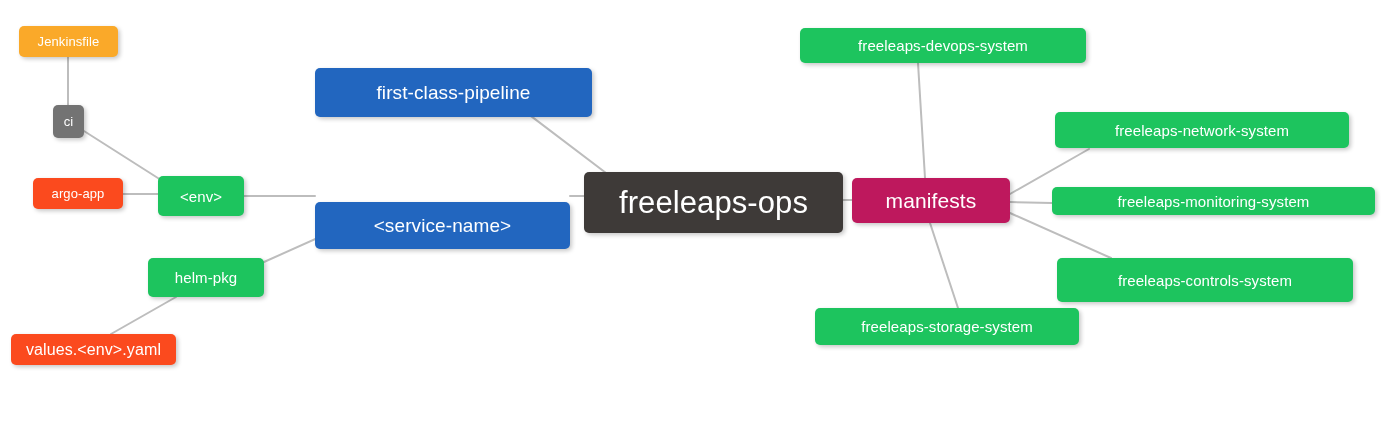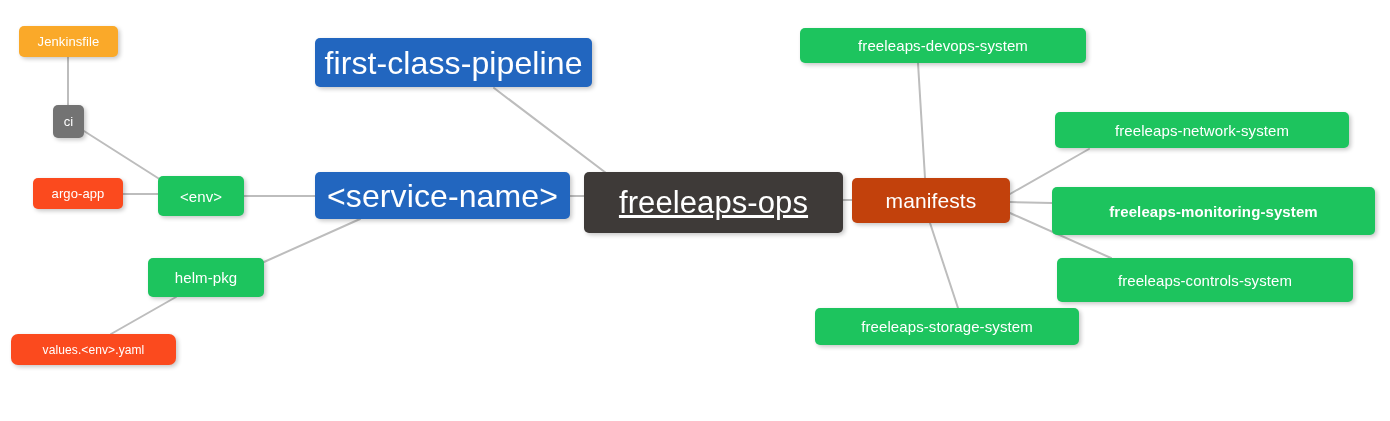--- a/index.html
+++ b/index.html
@@ -16,26 +16,26 @@
     position:absolute;
     display:flex;align-items:center;justify-content:center;
     box-sizing:border-box;
     color:#ffffff;
     white-space:nowrap;
     border-radius:5px;
     box-shadow:2px 2px 4px rgba(0,0,0,0.22);
     line-height:1;
     letter-spacing:0.1px;
   }
-  .node.sz-root{font-size:31px;border-radius:5px;text-decoration:underline;}
-  .node.sz-l1{font-size:32px;}
+  .node.sz-root{font-size:31px;border-radius:5px;}
+  .node.sz-l1{font-size:19px;margin-top:30px;}
   .node.sz-l2{font-size:21px;}
   .node.sz-l3{font-size:15px;}
   .node.sz-l4{font-size:13px;}
-  .node.sz-l5{font-size:12px;border-radius:7px;}
+  .node.sz-l5{font-size:16px;}
 </style>
 </head>
 <body>
 
 <div id="canvas">
   <svg id="edges" viewBox="0 0 1390 421" xmlns="http://www.w3.org/2000/svg">
       <line x1="610" y1="176" x2="494" y2="88" stroke="#bdbdbd" stroke-width="2" stroke-linecap="round"></line>
       <line x1="584" y1="196" x2="570" y2="196" stroke="#bdbdbd" stroke-width="2" stroke-linecap="round"></line>
       <line x1="843" y1="200" x2="852" y2="200" stroke="#bdbdbd" stroke-width="2" stroke-linecap="round"></line>
       <line x1="315" y1="196" x2="244" y2="196" stroke="#bdbdbd" stroke-width="2" stroke-linecap="round"></line>
@@ -53,21 +53,21 @@
   <div id="node-layer">
       <div class="node sz-root" style="left: 584px; top: 172px; width: 259px; height: 61px; background: rgb(62, 58, 56);">
         <span>freeleaps-ops</span>
       </div>
       <div class="node sz-l1" style="left: 315px; top: 38px; width: 277px; height: 49px; background: rgb(34, 102, 191);">
         <span>first-class-pipeline</span>
       </div>
       <div class="node sz-l1" style="left: 315px; top: 172px; width: 255px; height: 47px; background: rgb(34, 102, 191);">
         <span>&lt;service-name&gt;</span>
       </div>
-      <div class="node sz-l2" style="left: 852px; top: 178px; width: 158px; height: 45px; background: #c2410c;">
+      <div class="node sz-l2" style="left: 852px; top: 178px; width: 158px; height: 45px; background: #be185d;">
         <span>manifests</span>
       </div>
       <div class="node sz-l3" style="left: 158px; top: 176px; width: 86px; height: 40px; background: rgb(29, 196, 94);">
         <span>&lt;env&gt;</span>
       </div>
       <div class="node sz-l3" style="left: 148px; top: 258px; width: 116px; height: 39px; background: rgb(29, 196, 94);">
         <span>helm-pkg</span>
       </div>
       <div class="node sz-l4" style="left: 19px; top: 26px; width: 99px; height: 31px; background: rgb(250, 169, 41);">
         <span>Jenkinsfile</span>
@@ -80,21 +80,21 @@
       </div>
       <div class="node sz-l5" style="left: 11px; top: 334px; width: 165px; height: 31px; background: rgb(251, 74, 30);">
         <span>values.&lt;env&gt;.yaml</span>
       </div>
       <div class="node sz-l3" style="left: 800px; top: 28px; width: 286px; height: 35px; background: rgb(29, 196, 94);">
         <span>freeleaps-devops-system</span>
       </div>
       <div class="node sz-l3" style="left: 1055px; top: 112px; width: 294px; height: 36px; background: rgb(29, 196, 94);">
         <span>freeleaps-network-system</span>
       </div>
-      <div class="node sz-l3" style="left: 1052px; top: 187px; width: 323px; height: 48px; background: rgb(29, 196, 94); font-weight: bold;">
+      <div class="node sz-l3" style="left: 1052px; top: 187px; width: 323px; height: 28px; background: rgb(29, 196, 94);">
         <span>freeleaps-monitoring-system</span>
       </div>
       <div class="node sz-l3" style="left: 1057px; top: 258px; width: 296px; height: 44px; background: rgb(29, 196, 94);">
         <span>freeleaps-controls-system</span>
       </div>
       <div class="node sz-l3" style="left: 815px; top: 308px; width: 264px; height: 37px; background: rgb(29, 196, 94);">
         <span>freeleaps-storage-system</span>
       </div>
     </div>
 </div>

